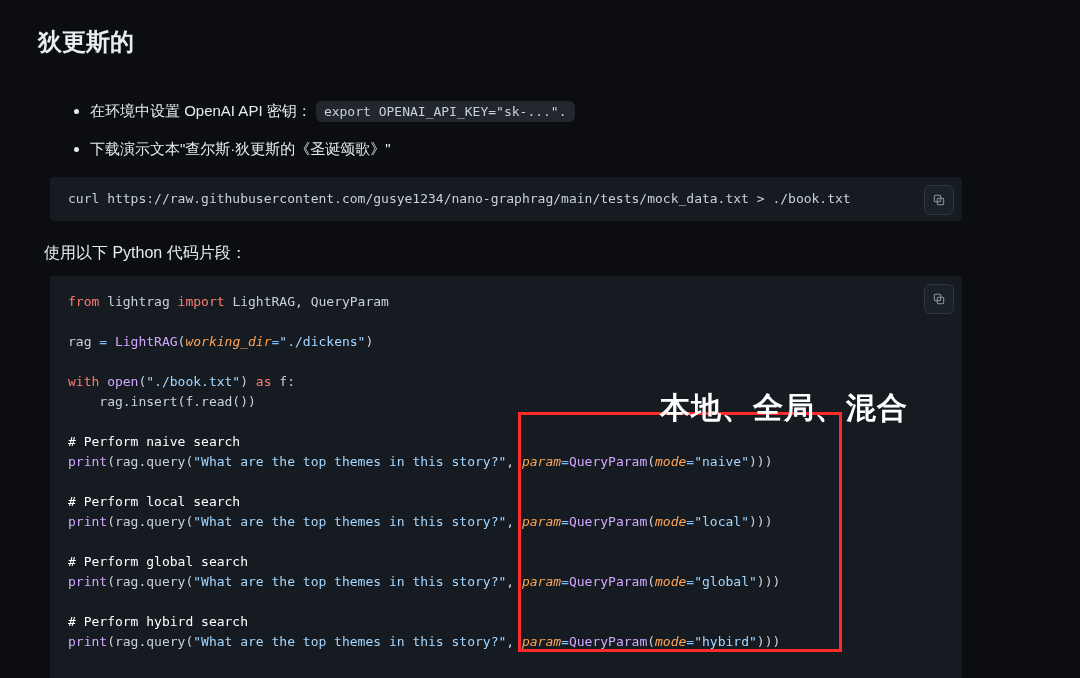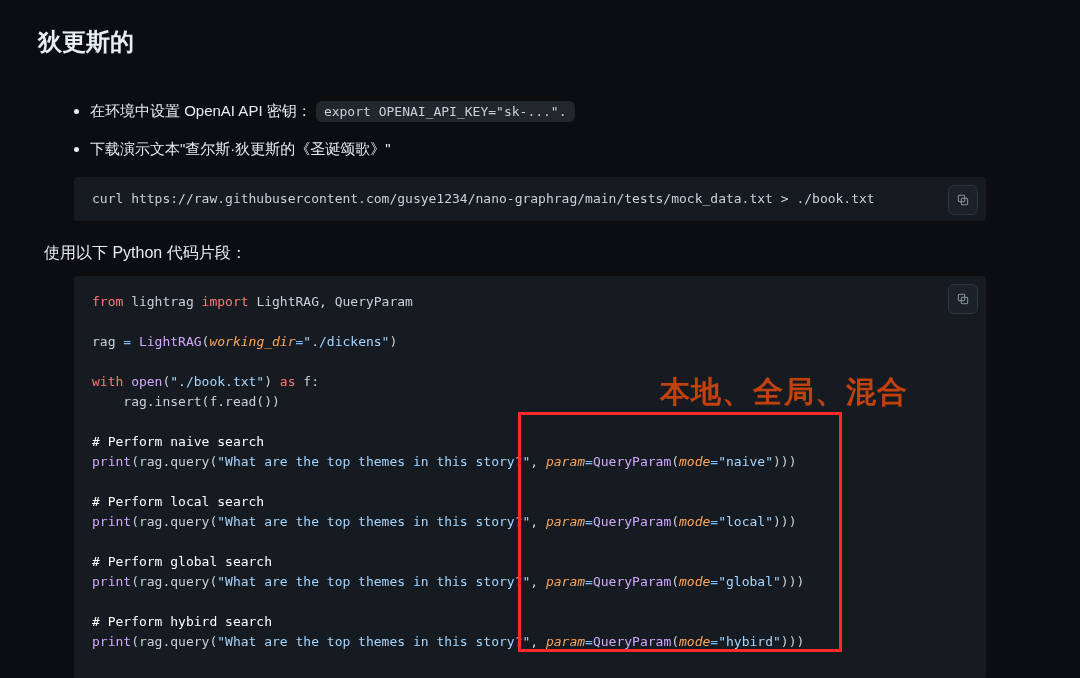--- a/index.html
+++ b/index.html
@@ -38,21 +38,21 @@
   code.inline {
     font-family: ui-monospace, SFMono-Regular, Menlo, Consolas, monospace;
     background: #22272e;
     padding: 3px 8px;
     border-radius: 6px;
     font-size: 13px;
     color: #c9d1d9;
   }
   .codeblock {
     position: relative;
-    margin: 10px 0 0 66px;
+    margin: 10px 0 0 42px;
     width: 912px;
     background: #161b22;
     border-radius: 4px;
     padding: 12px 18px;
     box-sizing: border-box;
     font-family: ui-monospace, SFMono-Regular, Menlo, Consolas, monospace;
     font-size: 13px;
     line-height: 20px;
     color: #c9d1d9;
     overflow: hidden;
@@ -100,24 +100,24 @@
   .annot-box {
     left: 510px;
     top: 412px;
     width: 324px;
     height: 240px;
     border: 3px solid #ff2a2a;
     box-sizing: border-box;
   }
   .annot-text {
     left: 652px;
-    top: 372px;
+    top: 388px;
     font-size: 30px;
     font-weight: 700;
-    color: #c2410c;
+    color: #ffffff;
     letter-spacing: 1px;
     white-space: nowrap;
   }
 </style>
 </head>
 <body>
 
 <div class="page">
 
   <h2 class="section-heading">狄更斯的</h2>

